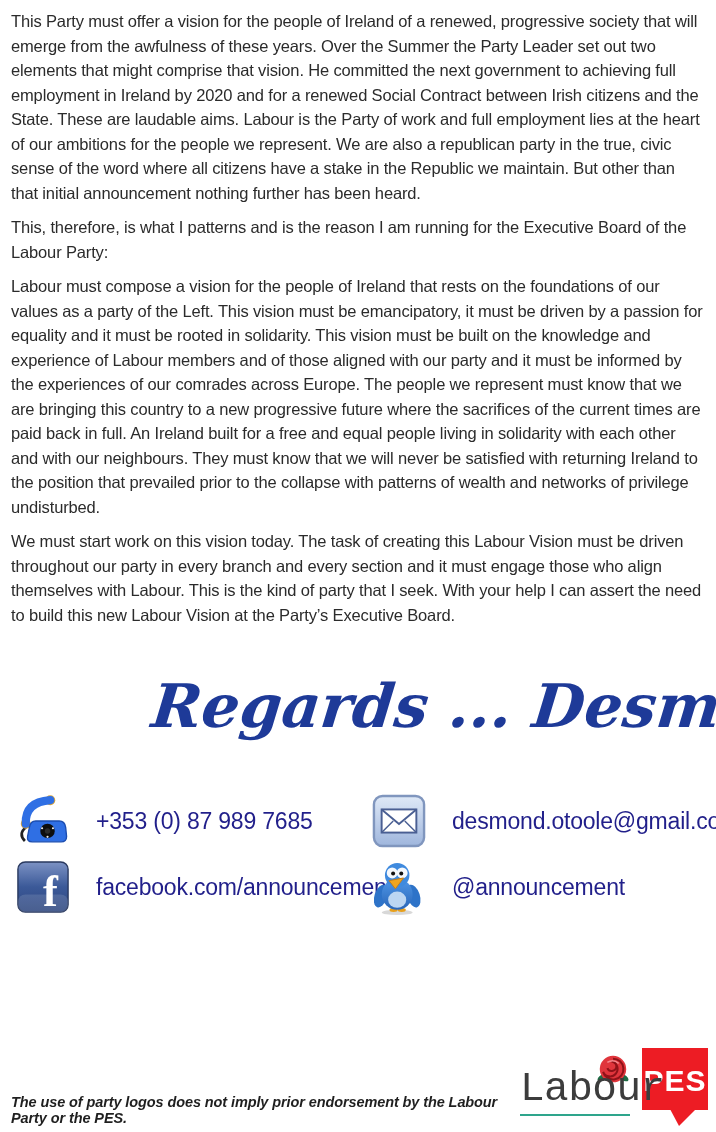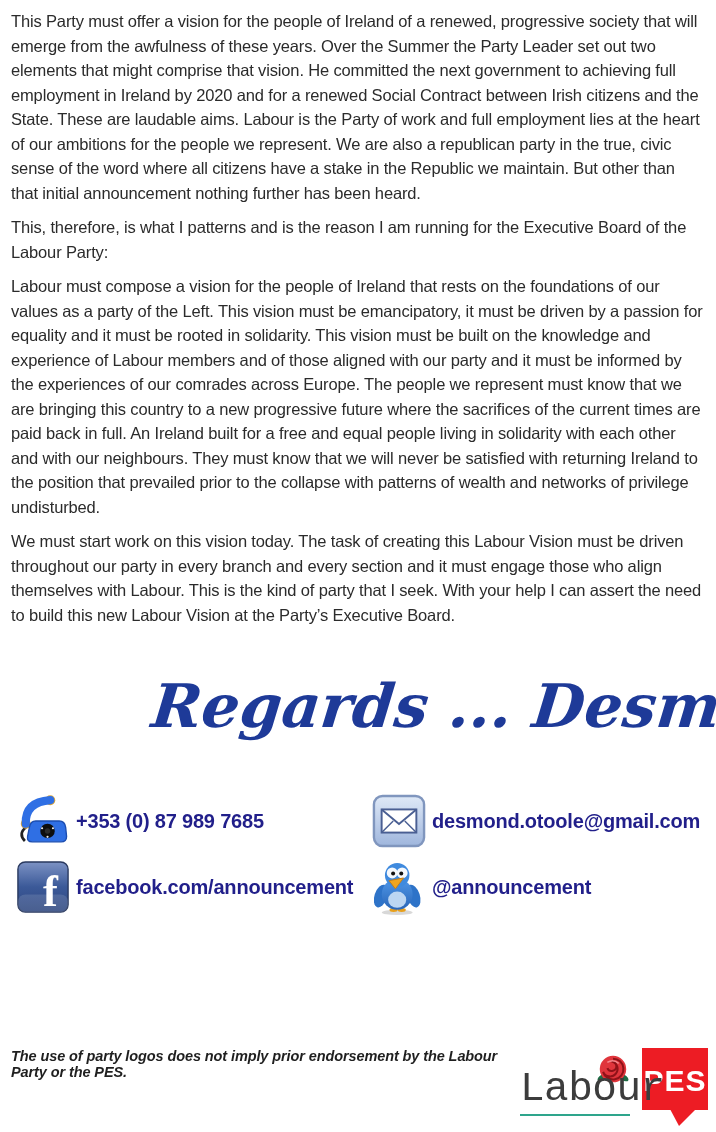--- a/index.html
+++ b/index.html
@@ -54,30 +54,30 @@
   .contact-grid{
     margin-top:9px;
     display:grid;
     grid-template-columns:356px 340px;
     row-gap:8px;
     padding-left:14px;
   }
   .contact-item{display:flex;align-items:center;height:58px;}
   .contact-item .icon{width:58px;height:58px;flex:0 0 auto;display:flex;align-items:center;justify-content:center;}
   .contact-item .label{
-    font-weight:bold;
-    font-size:20px;
+    font-weight:normal;
+    font-size:23px;
     color:var(--contact_navy);
-    margin-left:4px;
+    margin-left:24px;
     letter-spacing:-0.2px;
     white-space:nowrap;
   }
   .footer{
     position:absolute;left:11px;right:8px;bottom:6px;
-    display:flex;align-items:flex-start;
+    display:flex;align-items:flex-end;
   }
   .disclaimer{
     font-size:14.5px;
     font-style:italic;
     font-weight:bold;
     color:#1f1f1f;
     width:505px;
     letter-spacing:-0.1px;
   }
   .logos{display:flex;align-items:center;margin-left:auto;gap:8px;}

